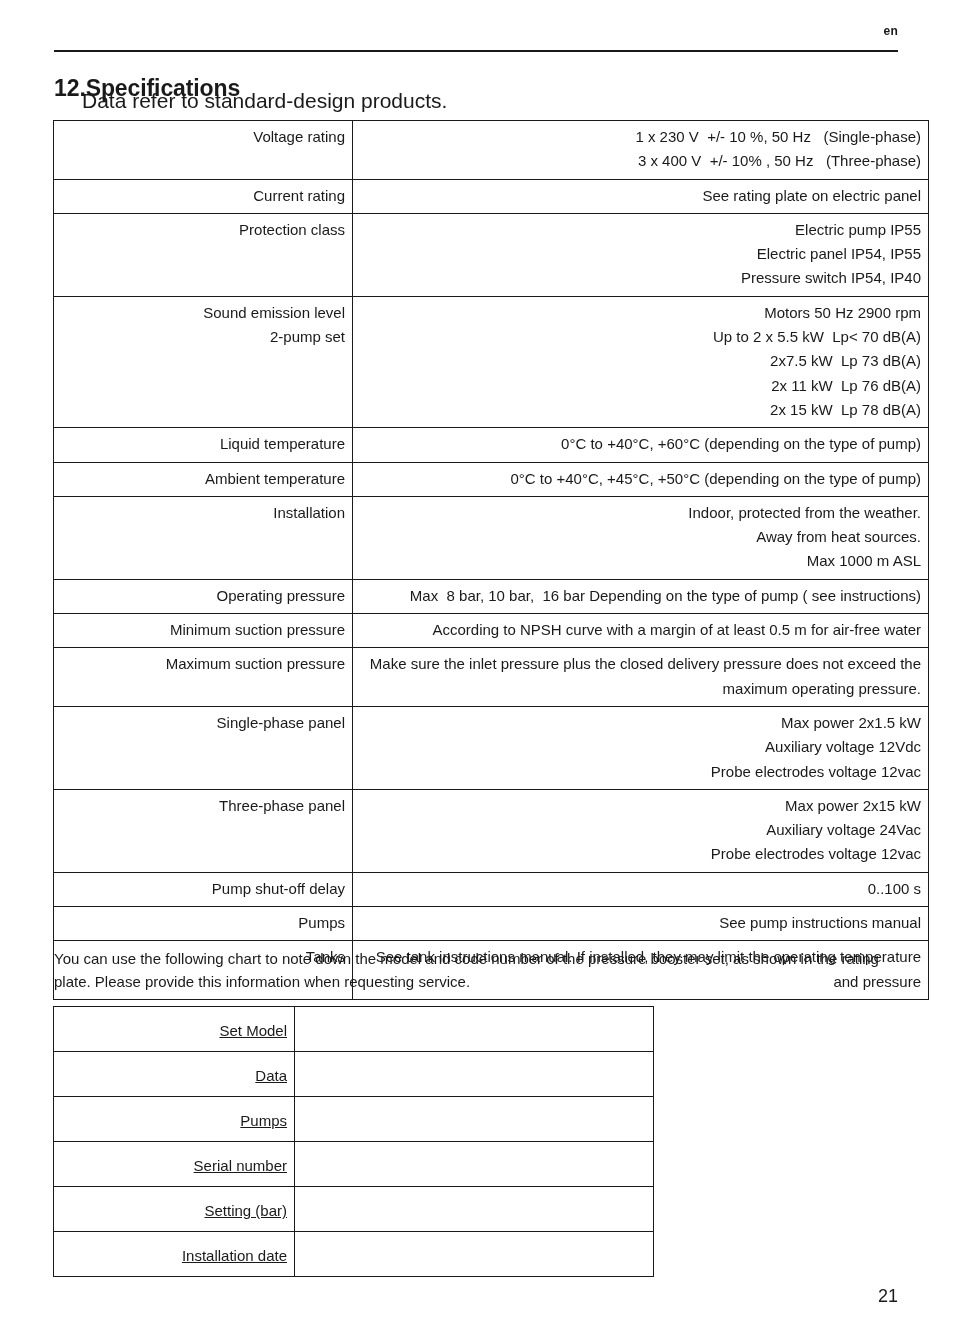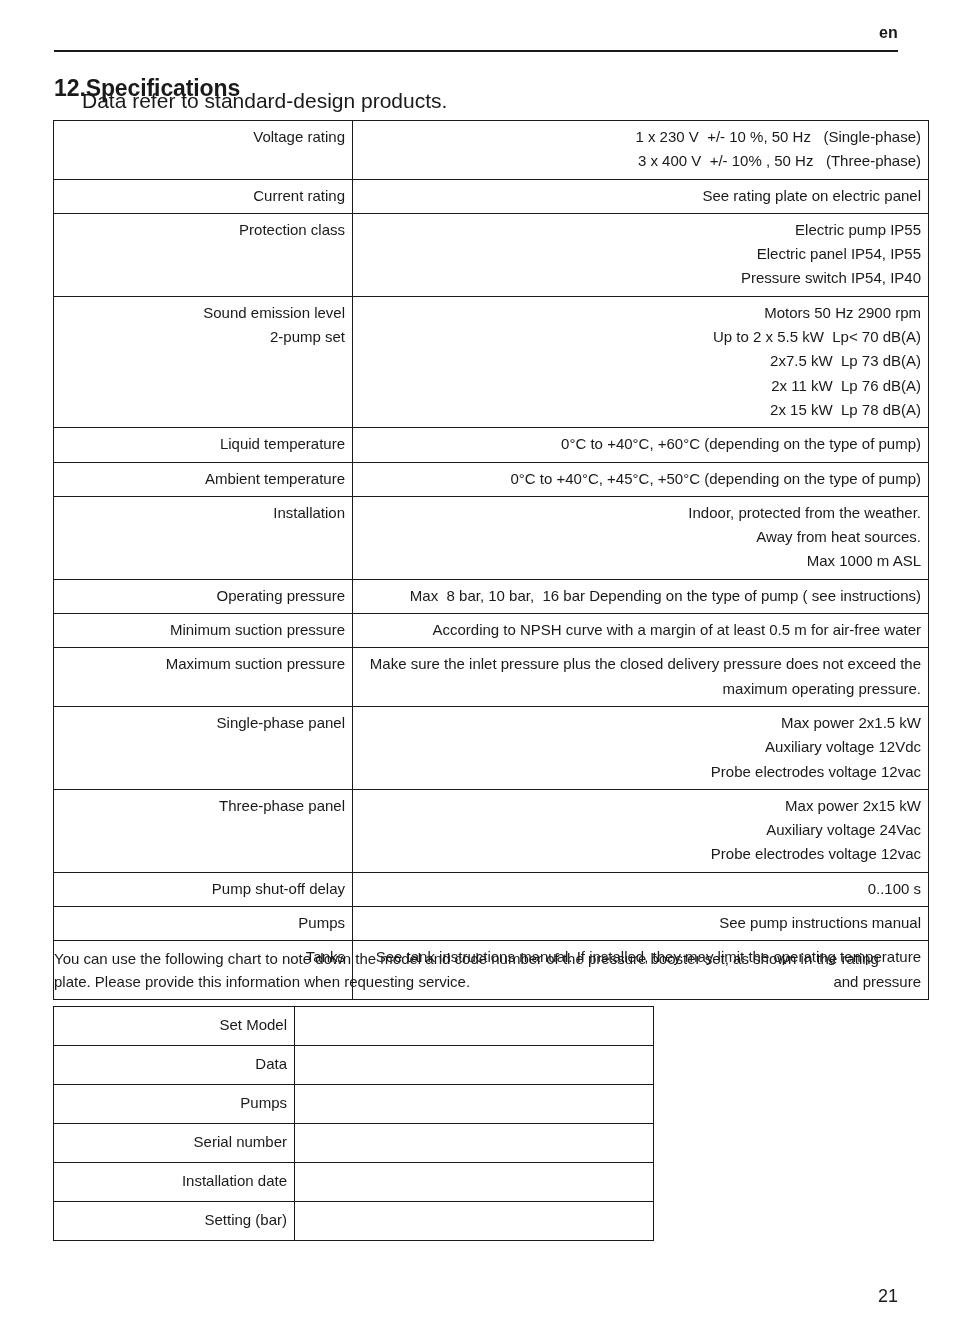--- a/index.html
+++ b/index.html
@@ -23,21 +23,21 @@
     box-sizing: border-box;
   }
 
   
   .runhead {
     position: absolute;
     left: 54px;
     top: 24px;
     width: 844px;
     text-align: right;
-    font-size: 16px;
+    font-size: 12px;
     font-weight: bold;
     letter-spacing: 0.2px;
   }
   .runrule {
     position: absolute;
     left: 54px;
     top: 50px;
     width: 844px;
     height: 2px;
     background: #1a1a1a;
@@ -95,21 +95,22 @@
 
   
   #record-table {
     left: 53px;
     top: 1006px;
     width: 572px;
   }
   #record-table td {
     height: 25px;
     line-height: 1.6;
-    padding: 6px 7px 7px 7px;
+    padding: 12px 7px 7px 7px;
+    text-decoration: underline;
   }
   #record-table td.k { width: 226px; }
   #record-table td.v { width: 344px; }
 
   
   .folio {
     position: absolute;
     left: 54px;
     top: 1286px;
     width: 844px;
@@ -300,29 +301,29 @@
         <tr>
           <td class="k">
             <span class="cellline">Serial number</span>
           </td>
           <td class="v">
             <span class="cellline"></span>
           </td>
         </tr>
         <tr>
           <td class="k">
+            <span class="cellline">Setting (bar)</span>
+          </td>
+          <td class="v">
+            <span class="cellline"></span>
+          </td>
+        </tr>
+        <tr>
+          <td class="k">
             <span class="cellline">Installation date</span>
-          </td>
-          <td class="v">
-            <span class="cellline"></span>
-          </td>
-        </tr>
-        <tr>
-          <td class="k">
-            <span class="cellline">Setting (bar)</span>
           </td>
           <td class="v">
             <span class="cellline"></span>
           </td>
         </tr>
       </tbody>
   </table>
 
   <div class="folio">21</div>
 

